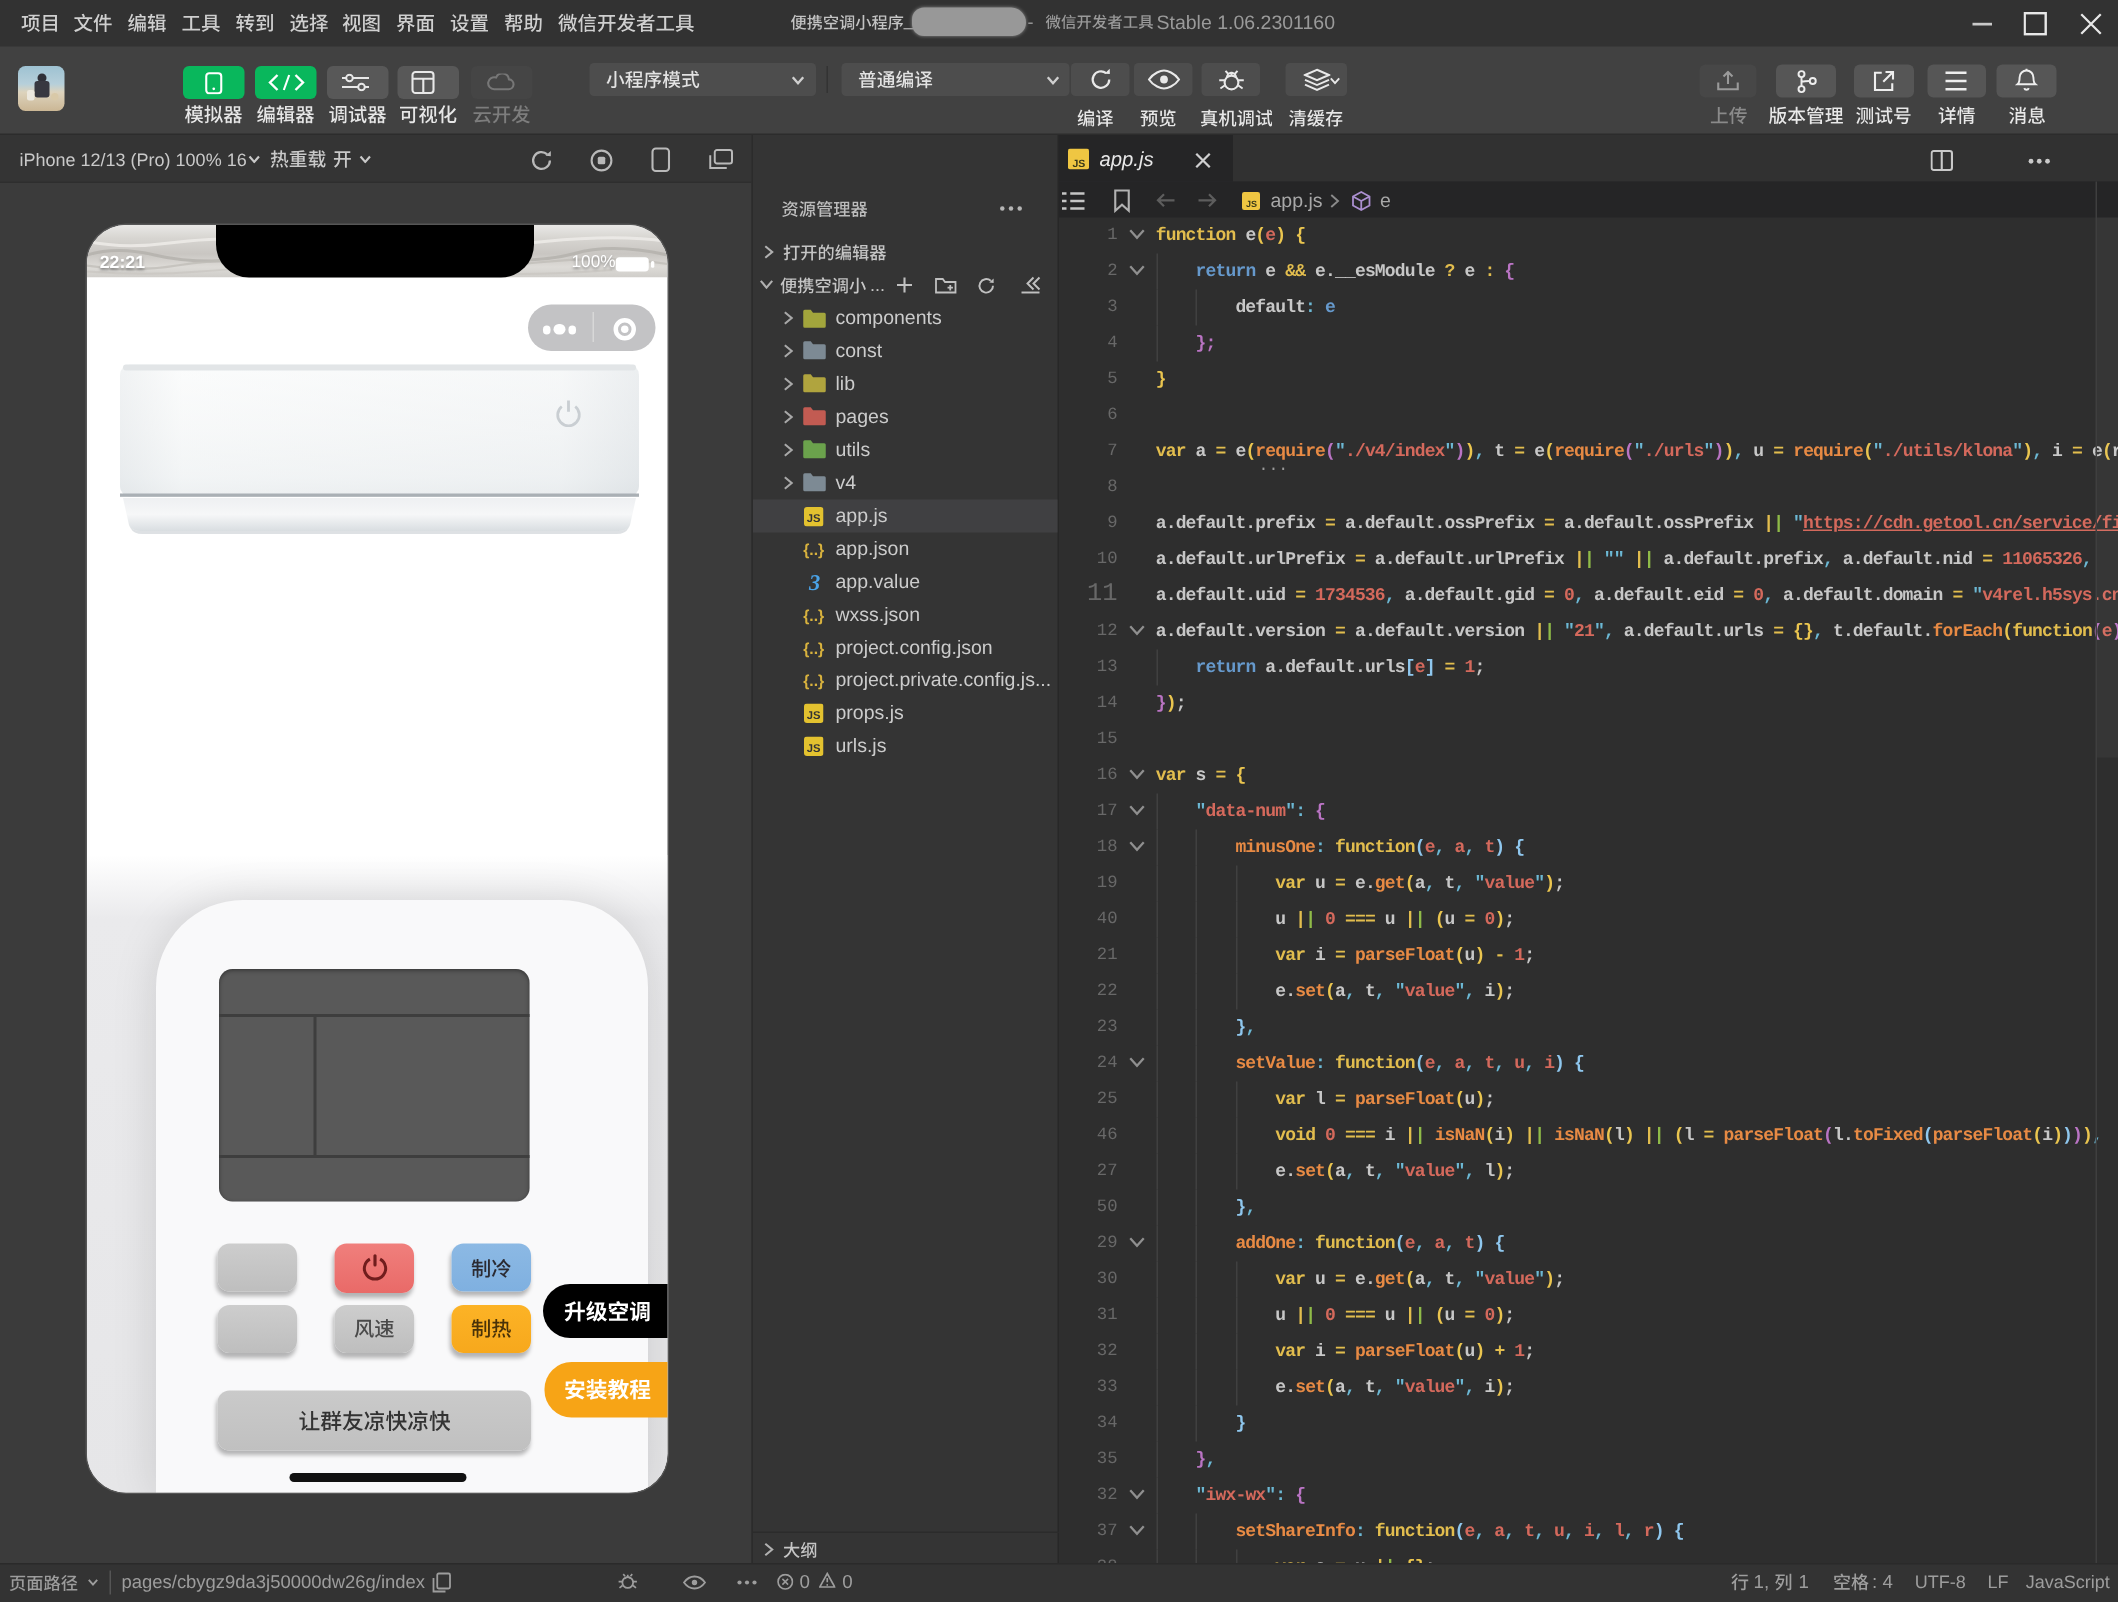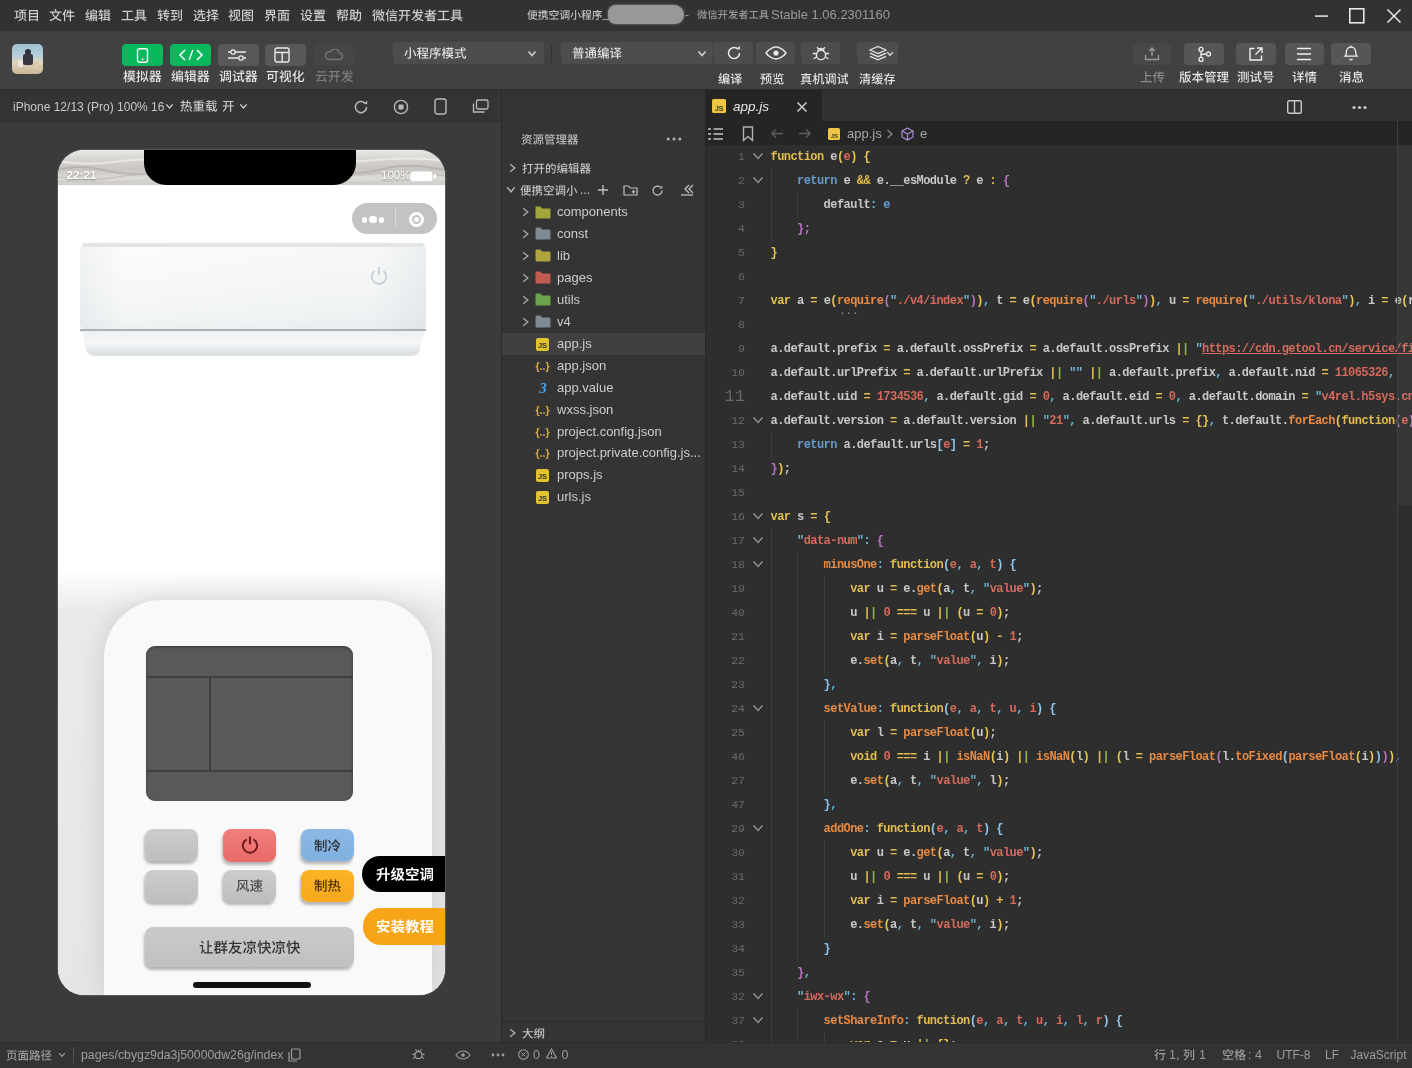--- a/index.html
+++ b/index.html
@@ -868,21 +868,21 @@
 <div style="position:absolute;left:0;top:600px;width:39px;height:24px;line-height:24px;text-align:right;color:#686868;font-family:'Liberation Mono',monospace;font-size:11.5px">46</div>
 <div style="position:absolute;left:64.5px;top:600px;width:1px;height:24px;background:#404040"></div>
 <div style="position:absolute;left:91.1px;top:600px;width:1px;height:24px;background:#404040"></div>
 <div style="position:absolute;left:117.6px;top:600px;width:1px;height:24px;background:#404040"></div>
 <div style="position:absolute;left:64.5px;top:600px;height:24px;line-height:24px;font-family:'Liberation Mono',monospace;font-weight:bold;font-size:12px;letter-spacing:-0.563px;white-space:pre"><span style="color:#c7c7c7;">            </span><span style="color:#e2bd4e;">void</span><span style="color:#c7c7c7;"> </span><span style="color:#d4695c;">0</span><span style="color:#c7c7c7;"> </span><span style="color:#e2bd4e;">===</span><span style="color:#c7c7c7;"> i </span><span style="color:#e2bd4e;">|</span><span style="color:#8fba48;">|</span><span style="color:#c7c7c7;"> </span><span style="color:#e78a44;">isNaN</span><span style="color:#eac54f;">(</span><span style="color:#c7c7c7;">i</span><span style="color:#eac54f;">)</span><span style="color:#c7c7c7;"> </span><span style="color:#e2bd4e;">|</span><span style="color:#8fba48;">|</span><span style="color:#c7c7c7;"> </span><span style="color:#e78a44;">isNaN</span><span style="color:#eac54f;">(</span><span style="color:#c7c7c7;">l</span><span style="color:#eac54f;">)</span><span style="color:#c7c7c7;"> </span><span style="color:#e2bd4e;">|</span><span style="color:#8fba48;">|</span><span style="color:#c7c7c7;"> </span><span style="color:#eac54f;">(</span><span style="color:#c7c7c7;">l </span><span style="color:#e2bd4e;">=</span><span style="color:#c7c7c7;"> </span><span style="color:#e78a44;">parseFloat</span><span style="color:#ba74c4;">(</span><span style="color:#c7c7c7;">l.</span><span style="color:#e78a44;">toFixed</span><span style="color:#8fc7ee;">(</span><span style="color:#e78a44;">parseFloat</span><span style="color:#eac54f;">(</span><span style="color:#c7c7c7;">i</span><span style="color:#eac54f;">)</span><span style="color:#8fc7ee;">)</span><span style="color:#ba74c4;">)</span><span style="color:#eac54f;">)</span><span style="color:#6cb8d4;">,</span></div>
 <div style="position:absolute;left:0;top:624px;width:39px;height:24px;line-height:24px;text-align:right;color:#686868;font-family:'Liberation Mono',monospace;font-size:11.5px">27</div>
 <div style="position:absolute;left:64.5px;top:624px;width:1px;height:24px;background:#404040"></div>
 <div style="position:absolute;left:91.1px;top:624px;width:1px;height:24px;background:#404040"></div>
 <div style="position:absolute;left:117.6px;top:624px;width:1px;height:24px;background:#404040"></div>
 <div style="position:absolute;left:64.5px;top:624px;height:24px;line-height:24px;font-family:'Liberation Mono',monospace;font-weight:bold;font-size:12px;letter-spacing:-0.563px;white-space:pre"><span style="color:#c7c7c7;">            </span><span style="color:#c7c7c7;">e.</span><span style="color:#e78a44;">set</span><span style="color:#eac54f;">(</span><span style="color:#c7c7c7;">a</span><span style="color:#6cb8d4;">,</span><span style="color:#c7c7c7;"> t</span><span style="color:#6cb8d4;">,</span><span style="color:#c7c7c7;"> </span><span style="color:#6cb8d4;">"</span><span style="color:#d4695c;">value</span><span style="color:#6cb8d4;">"</span><span style="color:#6cb8d4;">,</span><span style="color:#c7c7c7;"> l</span><span style="color:#eac54f;">)</span><span style="color:#c7c7c7;">;</span></div>
-<div style="position:absolute;left:0;top:648px;width:39px;height:24px;line-height:24px;text-align:right;color:#686868;font-family:'Liberation Mono',monospace;font-size:11.5px">47</div>
+<div style="position:absolute;left:0;top:648px;width:39px;height:24px;line-height:24px;text-align:right;color:#686868;font-family:'Liberation Mono',monospace;font-size:11.5px">50</div>
 <div style="position:absolute;left:64.5px;top:648px;width:1px;height:24px;background:#404040"></div>
 <div style="position:absolute;left:91.1px;top:648px;width:1px;height:24px;background:#404040"></div>
 <div style="position:absolute;left:64.5px;top:648px;height:24px;line-height:24px;font-family:'Liberation Mono',monospace;font-weight:bold;font-size:12px;letter-spacing:-0.563px;white-space:pre"><span style="color:#c7c7c7;">        </span><span style="color:#8fc7ee;">}</span><span style="color:#6cb8d4;">,</span></div>
 <div style="position:absolute;left:0;top:672px;width:39px;height:24px;line-height:24px;text-align:right;color:#686868;font-family:'Liberation Mono',monospace;font-size:11.5px">29</div>
 <svg style="position:absolute;left:46px;top:679px" width="12" height="9" viewBox="0 0 12 9">
         <path d="M1.5 1.5 L6 6.5 L10.5 1.5" fill="none" stroke="#8f8f8f" stroke-width="1.5"></path>
       </svg>
 <div style="position:absolute;left:64.5px;top:672px;width:1px;height:24px;background:#404040"></div>
 <div style="position:absolute;left:91.1px;top:672px;width:1px;height:24px;background:#404040"></div>
 <div style="position:absolute;left:64.5px;top:672px;height:24px;line-height:24px;font-family:'Liberation Mono',monospace;font-weight:bold;font-size:12px;letter-spacing:-0.563px;white-space:pre"><span style="color:#c7c7c7;">        </span><span style="color:#e78a44;">addOne</span><span style="color:#6cb8d4;">:</span><span style="color:#c7c7c7;"> </span><span style="color:#e2bd4e;">function</span><span style="color:#8fc7ee;">(</span><span style="color:#d4695c;">e</span><span style="color:#6cb8d4;">,</span><span style="color:#c7c7c7;"> </span><span style="color:#d4695c;">a</span><span style="color:#6cb8d4;">,</span><span style="color:#c7c7c7;"> </span><span style="color:#d4695c;">t</span><span style="color:#8fc7ee;">)</span><span style="color:#c7c7c7;"> </span><span style="color:#8fc7ee;">{</span></div>

